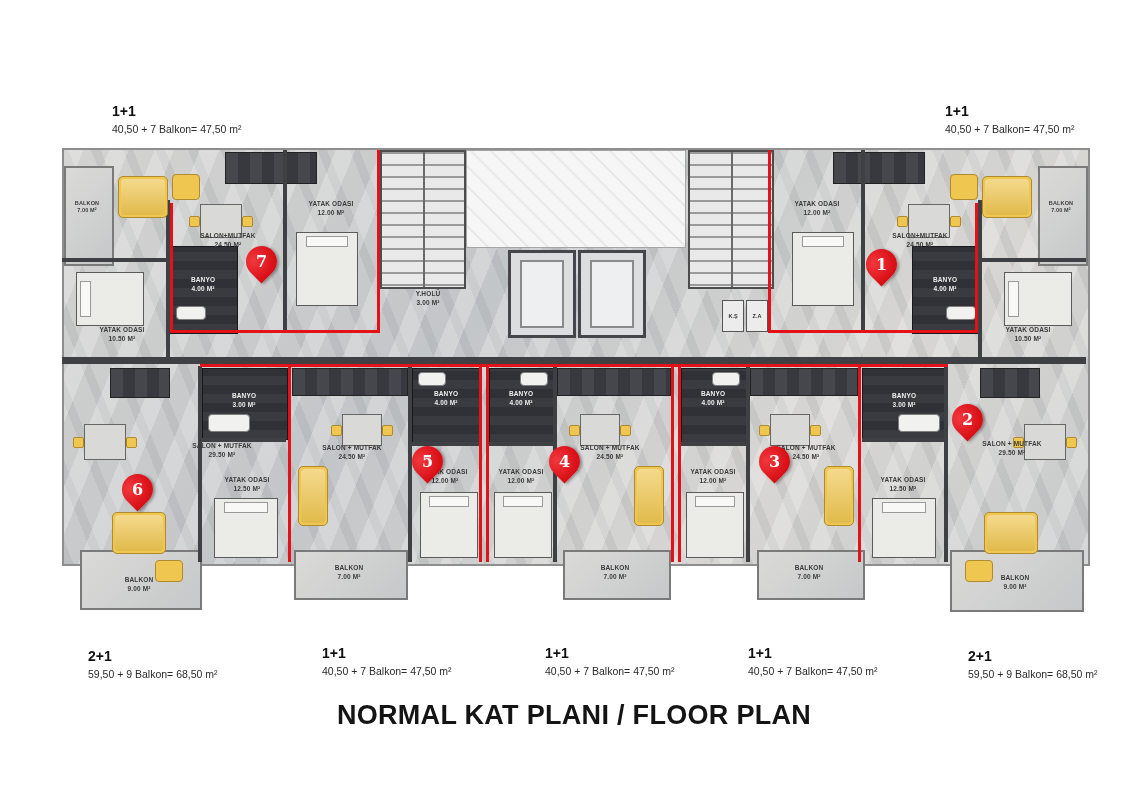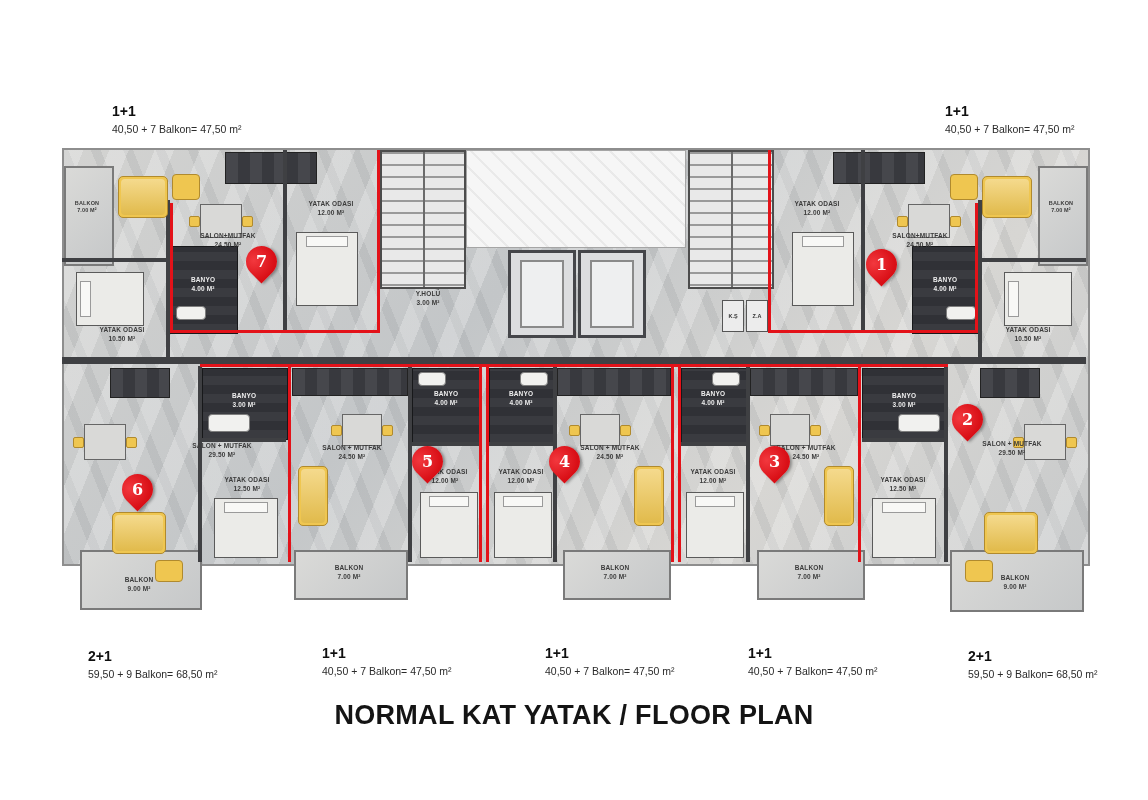--- a/index.html
+++ b/index.html
@@ -338,15 +338,15 @@
     </div>
   <div class="corner" style="left:748px;top:645px;">
     <span class="type">1+1</span>
     <span class="area">40,50 + 7 Balkon= 47,50 m²</span>
     </div>
   <div class="corner" style="left:968px;top:648px;">
     <span class="type">2+1</span>
     <span class="area">59,50 + 9 Balkon= 68,50 m²</span>
     </div>
 
-  <div id="title">NORMAL KAT YATAK / FLOOR PLAN</div>
+  <div id="title">NORMAL KAT PLANI / FLOOR PLAN</div>
 
 </div>
 
 </body></html>

